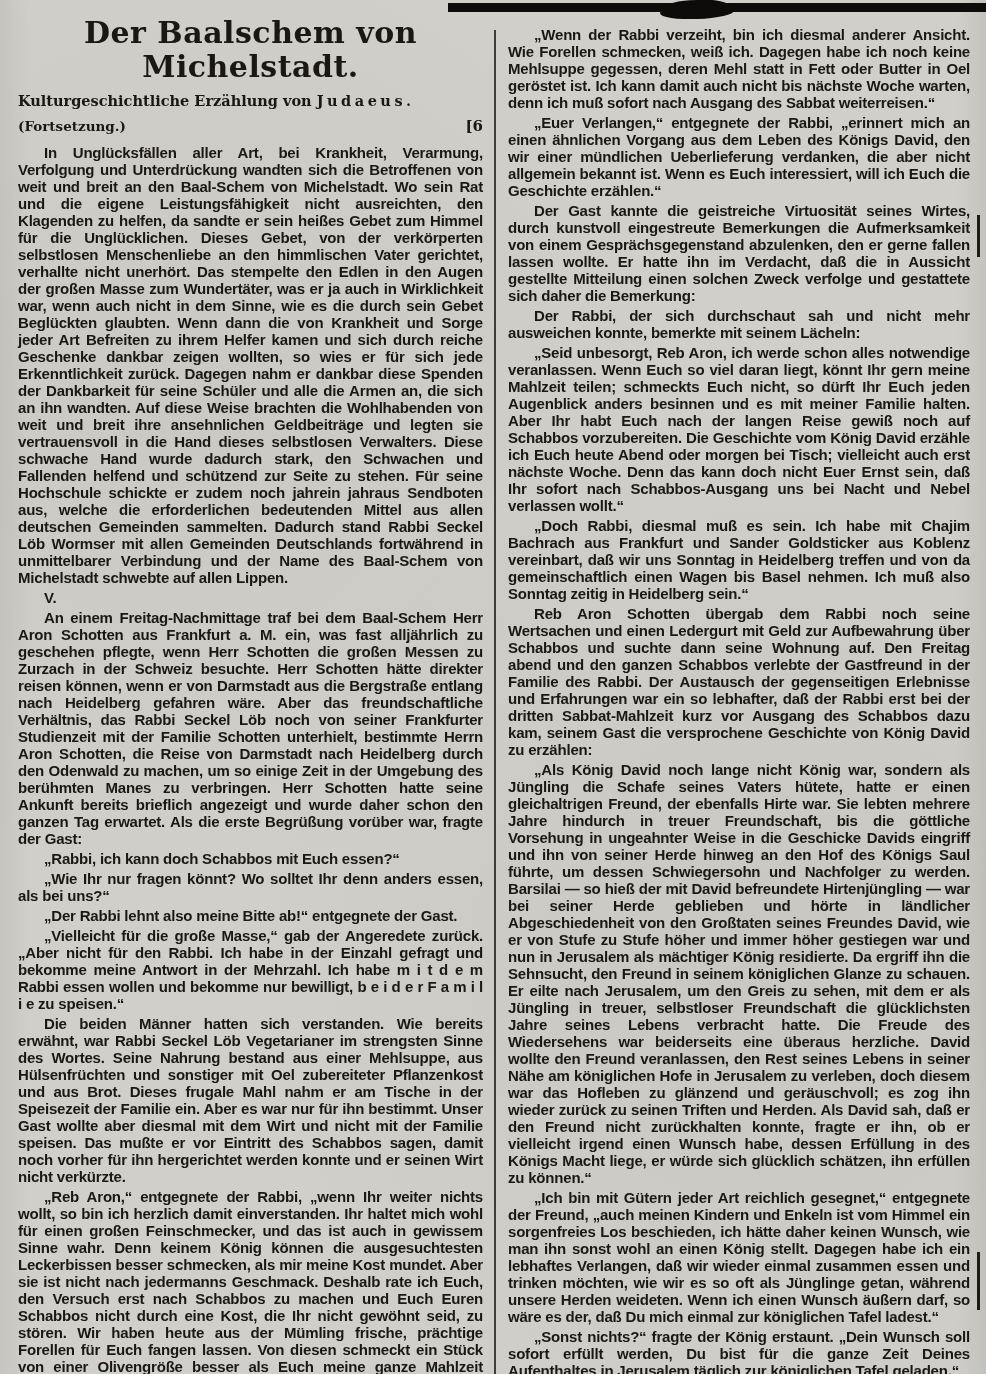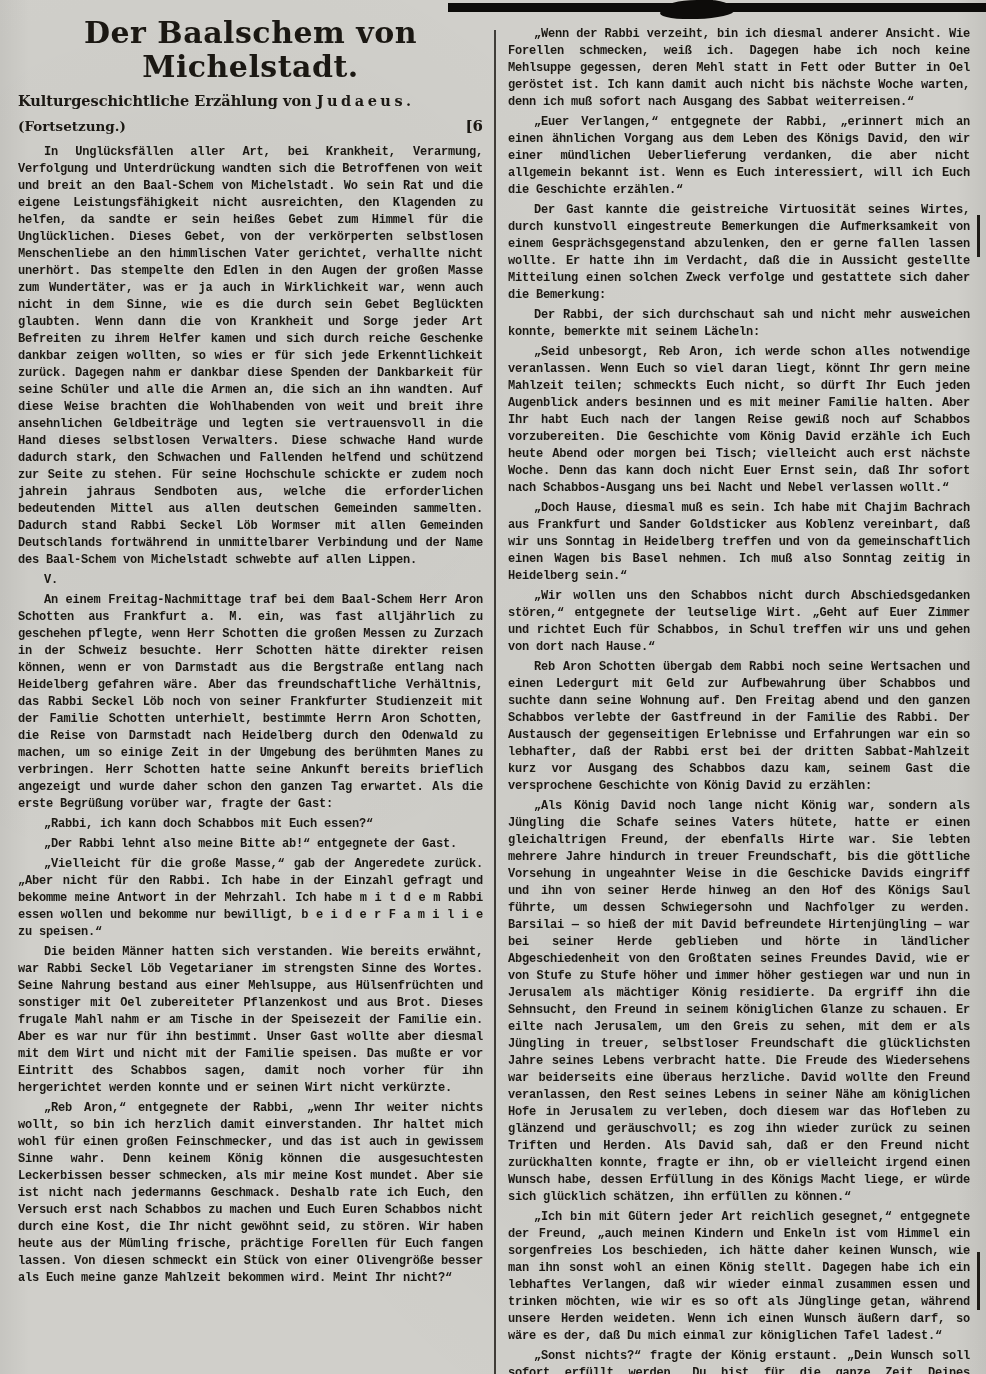--- a/index.html
+++ b/index.html
@@ -38,23 +38,23 @@
     letter-spacing:0.5px;
   }
   .subline{
     font-weight:700;font-size:14.5px;line-height:18px;margin:0 0 7px 0;
   }
   .subline .spaced{letter-spacing:3.5px;}
   .fort-line{position:relative;text-align:left;font-weight:700;font-size:13.5px;line-height:18px;margin:0 0 9px 0;}
   .page-mark{position:absolute;right:0;top:0;font-weight:700;font-size:15px;}
 
   p.story{
-    font-family:Liberation Mono, monospace;
+    font-family:Liberation Sans, sans-serif;
     font-weight:700;
-    font-size:12px;
+    font-size:15px;
     line-height:17px;
     letter-spacing:-0.2px;
     text-indent:26px;
     margin:0 0 3px 0;
     text-align:justify;
     hyphens:auto;-webkit-hyphens:auto;
     color:#1b1813;
   }
   .chapter{
     text-align:center;font-weight:700;font-size:15px;line-height:18px;margin:9px 0 7px 0;text-indent:0;
@@ -81,34 +81,34 @@
       <span>(Fortsetzung.)</span>
       <span class="page-mark">[6</span>
     </div>
 
     <p class="story">In Unglücksfällen aller Art, bei Krankheit, Verarmung, Verfolgung und Unterdrückung wandten sich die Betroffenen von weit und breit an den Baal-Schem von Michelstadt. Wo sein Rat und die eigene Leistungsfähigkeit nicht ausreichten, den Klagenden zu helfen, da sandte er sein heißes Gebet zum Himmel für die Unglücklichen. Dieses Gebet, von der verkörperten selbstlosen Menschenliebe an den himmlischen Vater gerichtet, verhallte nicht unerhört. Das stempelte den Edlen in den Augen der großen Masse zum Wundertäter, was er ja auch in Wirklichkeit war, wenn auch nicht in dem Sinne, wie es die durch sein Gebet Beglückten glaubten. Wenn dann die von Krankheit und Sorge jeder Art Befreiten zu ihrem Helfer kamen und sich durch reiche Geschenke dankbar zeigen wollten, so wies er für sich jede Erkenntlichkeit zurück. Dagegen nahm er dankbar diese Spenden der Dankbarkeit für seine Schüler und alle die Armen an, die sich an ihn wandten. Auf diese Weise brachten die Wohlhabenden von weit und breit ihre ansehnlichen Geldbeiträge und legten sie vertrauensvoll in die Hand dieses selbstlosen Verwalters. Diese schwache Hand wurde dadurch stark, den Schwachen und Fallenden helfend und schützend zur Seite zu stehen. Für seine Hochschule schickte er zudem noch jahrein jahraus Sendboten aus, welche die erforderlichen bedeutenden Mittel aus allen deutschen Gemeinden sammelten. Dadurch stand Rabbi Seckel Löb Wormser mit allen Gemeinden Deutschlands fortwährend in unmittelbarer Verbindung und der Name des Baal-Schem von Michelstadt schwebte auf allen Lippen.</p>
 
     <p class="story chapter">V.</p>
 
     <p class="story">An einem Freitag-Nachmittage traf bei dem Baal-Schem Herr Aron Schotten aus Frankfurt a. M. ein, was fast alljährlich zu geschehen pflegte, wenn Herr Schotten die großen Messen zu Zurzach in der Schweiz besuchte. Herr Schotten hätte direkter reisen können, wenn er von Darmstadt aus die Bergstraße entlang nach Heidelberg gefahren wäre. Aber das freundschaftliche Verhältnis, das Rabbi Seckel Löb noch von seiner Frankfurter Studienzeit mit der Familie Schotten unterhielt, bestimmte Herrn Aron Schotten, die Reise von Darmstadt nach Heidelberg durch den Odenwald zu machen, um so einige Zeit in der Umgebung des berühmten Manes zu verbringen. Herr Schotten hatte seine Ankunft bereits brieflich angezeigt und wurde daher schon den ganzen Tag erwartet. Als die erste Begrüßung vorüber war, fragte der Gast:</p>
     <p class="story">„Rabbi, ich kann doch Schabbos mit Euch essen?“</p>
+    <p class="story">„Wie Ihr nur fragen könnt? Wo solltet Ihr denn anders essen, als bei uns?“</p>
     <p class="story">„Der Rabbi lehnt also meine Bitte ab!“ entgegnete der Gast.</p>
     <p class="story">„Vielleicht für die große Masse,“ gab der Angeredete zurück. „Aber nicht für den Rabbi. Ich habe in der Einzahl gefragt und bekomme meine Antwort in der Mehrzahl. Ich habe m i t  d e m Rabbi essen wollen und bekomme nur bewilligt, b e i  d e r  F a m i l i e zu speisen.“</p>
     <p class="story">Die beiden Männer hatten sich verstanden. Wie bereits erwähnt, war Rabbi Seckel Löb Vegetarianer im strengsten Sinne des Wortes. Seine Nahrung bestand aus einer Mehlsuppe, aus Hülsenfrüchten und sonstiger mit Oel zubereiteter Pflanzenkost und aus Brot. Dieses frugale Mahl nahm er am Tische in der Speisezeit der Familie ein. Aber es war nur für ihn bestimmt. Unser Gast wollte aber diesmal mit dem Wirt und nicht mit der Familie speisen. Das mußte er vor Eintritt des Schabbos sagen, damit noch vorher für ihn hergerichtet werden konnte und er seinen Wirt nicht verkürzte.</p>
     <p class="story">„Reb Aron,“ entgegnete der Rabbi, „wenn Ihr weiter nichts wollt, so bin ich herzlich damit einverstanden. Ihr haltet mich wohl für einen großen Feinschmecker, und das ist auch in gewissem Sinne wahr. Denn keinem König können die ausgesuchtesten Leckerbissen besser schmecken, als mir meine Kost mundet. Aber sie ist nicht nach jedermanns Geschmack. Deshalb rate ich Euch, den Versuch erst nach Schabbos zu machen und Euch Euren Schabbos nicht durch eine Kost, die Ihr nicht gewöhnt seid, zu stören. Wir haben heute aus der Mümling frische, prächtige Forellen für Euch fangen lassen. Von diesen schmeckt ein Stück von einer Olivengröße besser als Euch meine ganze Mahlzeit bekommen wird. Meint Ihr nicht?“</p>
   </div>
 
   <div class="col col-right">
     <p class="story">„Wenn der Rabbi verzeiht, bin ich diesmal anderer Ansicht. Wie Forellen schmecken, weiß ich. Dagegen habe ich noch keine Mehlsuppe gegessen, deren Mehl statt in Fett oder Butter in Oel geröstet ist. Ich kann damit auch nicht bis nächste Woche warten, denn ich muß sofort nach Ausgang des Sabbat weiterreisen.“</p>
     <p class="story">„Euer Verlangen,“ entgegnete der Rabbi, „erinnert mich an einen ähnlichen Vorgang aus dem Leben des Königs David, den wir einer mündlichen Ueberlieferung verdanken, die aber nicht allgemein bekannt ist. Wenn es Euch interessiert, will ich Euch die Geschichte erzählen.“</p>
     <p class="story">Der Gast kannte die geistreiche Virtuosität seines Wirtes, durch kunstvoll eingestreute Bemerkungen die Aufmerksamkeit von einem Gesprächsgegenstand abzulenken, den er gerne fallen lassen wollte. Er hatte ihn im Verdacht, daß die in Aussicht gestellte Mitteilung einen solchen Zweck verfolge und gestattete sich daher die Bemerkung:</p>
     <p class="story">Der Rabbi, der sich durchschaut sah und nicht mehr ausweichen konnte, bemerkte mit seinem Lächeln:</p>
     <p class="story">„Seid unbesorgt, Reb Aron, ich werde schon alles notwendige veranlassen. Wenn Euch so viel daran liegt, könnt Ihr gern meine Mahlzeit teilen; schmeckts Euch nicht, so dürft Ihr Euch jeden Augenblick anders besinnen und es mit meiner Familie halten. Aber Ihr habt Euch nach der langen Reise gewiß noch auf Schabbos vorzubereiten. Die Geschichte vom König David erzähle ich Euch heute Abend oder morgen bei Tisch; vielleicht auch erst nächste Woche. Denn das kann doch nicht Euer Ernst sein, daß Ihr sofort nach Schabbos-Ausgang uns bei Nacht und Nebel verlassen wollt.“</p>
-    <p class="story">„Doch Hause, diesmal muß es sein. Ich habe mit Chajim Bachrach aus Frankfurt und Sander Goldsticker aus Koblenz vereinbart, daß wir uns Sonntag in Heidelberg treffen und von da gemeinschaftlich einen Wagen bis Basel nehmen. Ich muß also Sonntag zeitig in Heidelberg sein.“</p>
-    <p class="story">„Wir wollen uns den Schabbos nicht durch Abschiedsgedanken stören,“ entgegnete der leutselige Wirt. „Geht auf Euer Zimmer und richtet Euch für Schabbos, in Schul treffen wir uns und gehen von dort nach Hause.“</p>
+    <p class="story">„Doch Rabbi, diesmal muß es sein. Ich habe mit Chajim Bachrach aus Frankfurt und Sander Goldsticker aus Koblenz vereinbart, daß wir uns Sonntag in Heidelberg treffen und von da gemeinschaftlich einen Wagen bis Basel nehmen. Ich muß also Sonntag zeitig in Heidelberg sein.“</p>
     <p class="story">Reb Aron Schotten übergab dem Rabbi noch seine Wertsachen und einen Ledergurt mit Geld zur Aufbewahrung über Schabbos und suchte dann seine Wohnung auf. Den Freitag abend und den ganzen Schabbos verlebte der Gastfreund in der Familie des Rabbi. Der Austausch der gegenseitigen Erlebnisse und Erfahrungen war ein so lebhafter, daß der Rabbi erst bei der dritten Sabbat-Mahlzeit kurz vor Ausgang des Schabbos dazu kam, seinem Gast die versprochene Geschichte von König David zu erzählen:</p>
     <p class="story">„Als König David noch lange nicht König war, sondern als Jüngling die Schafe seines Vaters hütete, hatte er einen gleichaltrigen Freund, der ebenfalls Hirte war. Sie lebten mehrere Jahre hindurch in treuer Freundschaft, bis die göttliche Vorsehung in ungeahnter Weise in die Geschicke Davids eingriff und ihn von seiner Herde hinweg an den Hof des Königs Saul führte, um dessen Schwiegersohn und Nachfolger zu werden. Barsilai — so hieß der mit David befreundete Hirtenjüngling — war bei seiner Herde geblieben und hörte in ländlicher Abgeschiedenheit von den Großtaten seines Freundes David, wie er von Stufe zu Stufe höher und immer höher gestiegen war und nun in Jerusalem als mächtiger König residierte. Da ergriff ihn die Sehnsucht, den Freund in seinem königlichen Glanze zu schauen. Er eilte nach Jerusalem, um den Greis zu sehen, mit dem er als Jüngling in treuer, selbstloser Freundschaft die glücklichsten Jahre seines Lebens verbracht hatte. Die Freude des Wiedersehens war beiderseits eine überaus herzliche. David wollte den Freund veranlassen, den Rest seines Lebens in seiner Nähe am königlichen Hofe in Jerusalem zu verleben, doch diesem war das Hofleben zu glänzend und geräuschvoll; es zog ihn wieder zurück zu seinen Triften und Herden. Als David sah, daß er den Freund nicht zurückhalten konnte, fragte er ihn, ob er vielleicht irgend einen Wunsch habe, dessen Erfüllung in des Königs Macht liege, er würde sich glücklich schätzen, ihn erfüllen zu können.“</p>
     <p class="story">„Ich bin mit Gütern jeder Art reichlich gesegnet,“ entgegnete der Freund, „auch meinen Kindern und Enkeln ist vom Himmel ein sorgenfreies Los beschieden, ich hätte daher keinen Wunsch, wie man ihn sonst wohl an einen König stellt. Dagegen habe ich ein lebhaftes Verlangen, daß wir wieder einmal zusammen essen und trinken möchten, wie wir es so oft als Jünglinge getan, während unsere Herden weideten. Wenn ich einen Wunsch äußern darf, so wäre es der, daß Du mich einmal zur königlichen Tafel ladest.“</p>
     <p class="story">„Sonst nichts?“ fragte der König erstaunt. „Dein Wunsch soll sofort erfüllt werden, Du bist für die ganze Zeit Deines Aufenthaltes in Jerusalem täglich zur königlichen Tafel geladen.“</p>
 
   </div>
 
 </div>
 
 </body></html>

